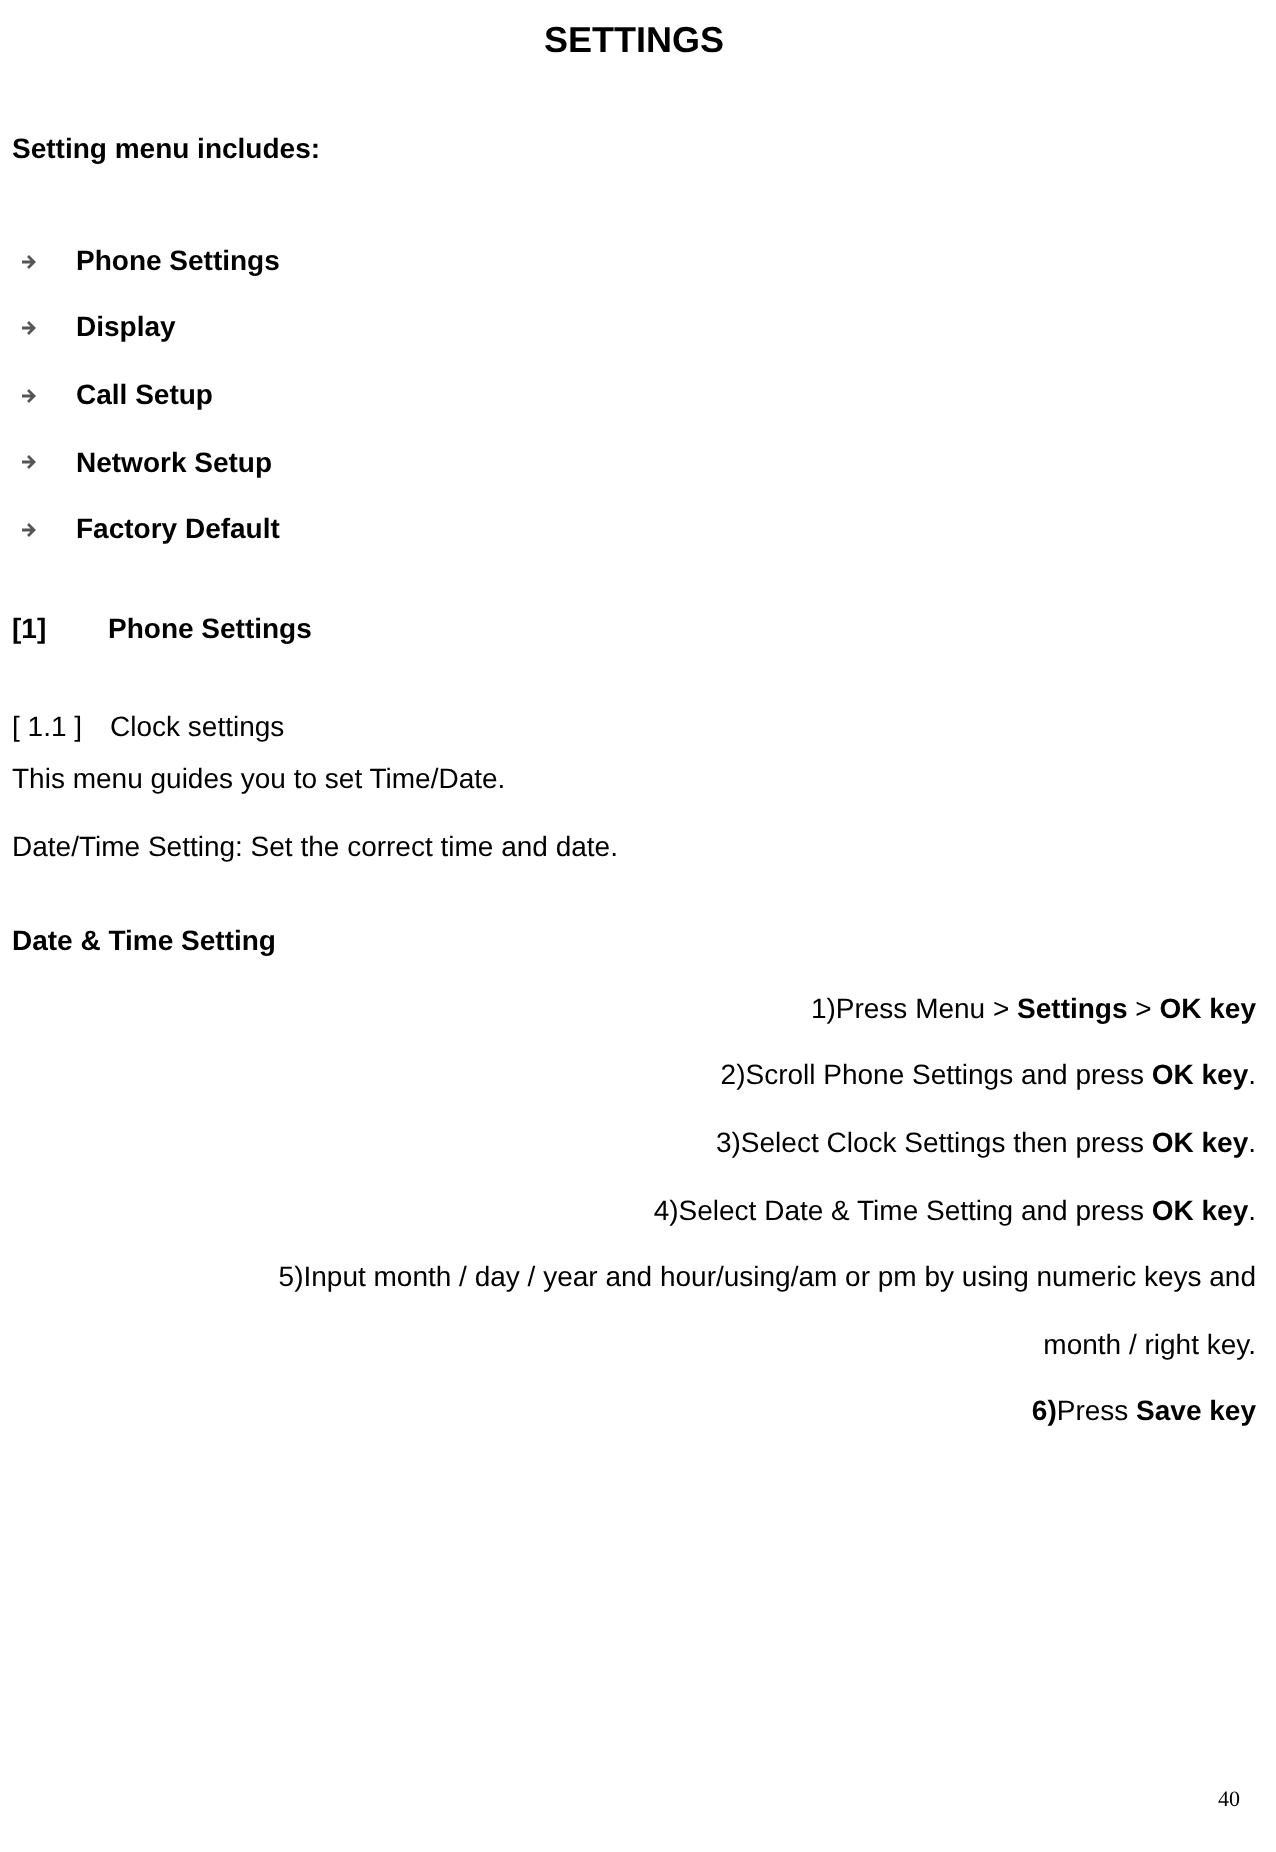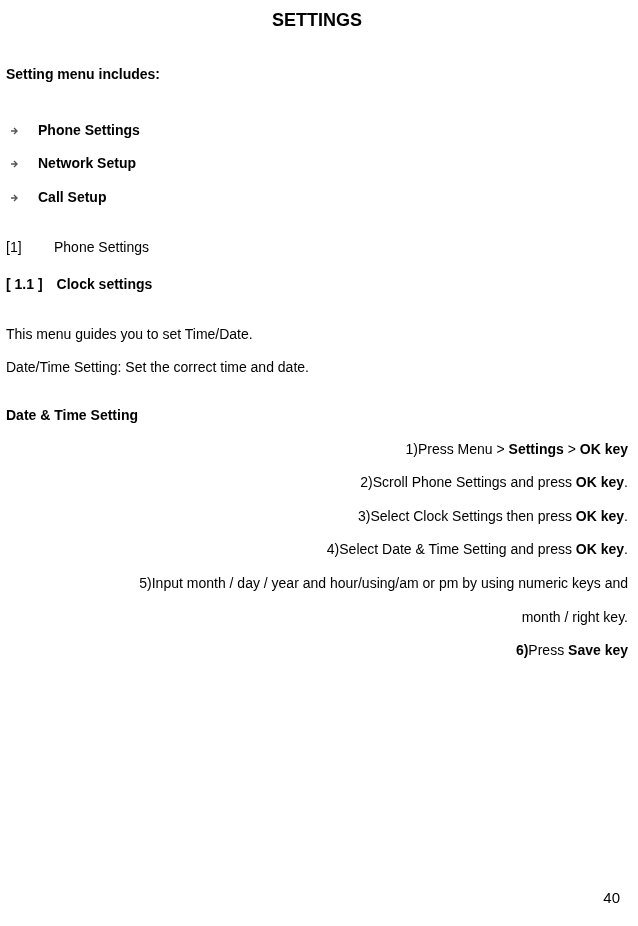--- a/index.html
+++ b/index.html
@@ -44,30 +44,30 @@
       height: 10px;
       margin-right: 18px;
       display: inline-flex;
       align-items: center;
       justify-content: center;
     }
     .bullet svg {
       display: block;
     }
     .section-heading {
-      font-weight: normal;
-      margin-bottom: 18px;
+      font-weight: bold;
+      margin-bottom: 30px;
     }
     .section-heading .num {
       display: inline-block;
       width: 48px;
     }
     .sub-heading {
-      font-weight: bold;
-      margin-bottom: 30px;
+      font-weight: normal;
+      margin-bottom: 6px;
     }
     .sub-heading .num {
       display: inline-block;
       margin-right: 14px;
     }
     .para {
       margin-bottom: 14px;
     }
     .sub-title {
       font-weight: bold;
@@ -82,21 +82,22 @@
       display: inline-block;
       width: 36px;
     }
     .bold {
       font-weight: bold;
     }
     .page-number {
       position: absolute;
       bottom: 18px;
       right: 18px;
-      font-size: 15px;
+      font-size: 11px;
+      font-family: Liberation Serif, serif;
     }
   </style>
 </head>
 <body>
 
 <h1 class="page-title">SETTINGS</h1>
 
 <p class="intro">Setting menu includes:</p>
 
 <ul class="menu-list">
@@ -107,29 +108,45 @@
         </svg>
       </span>
     <span>Phone Settings</span>
   </li>
   <li>
     <span class="bullet">
         <svg width="10" height="10" viewBox="0 0 10 10">
           <path d="M1 5 L6 5 M4 2 L7 5 L4 8" stroke="#555" stroke-width="1.4" fill="none"></path>
         </svg>
       </span>
+    <span>Display</span>
+  </li>
+  <li>
+    <span class="bullet">
+        <svg width="10" height="10" viewBox="0 0 10 10">
+          <path d="M1 5 L6 5 M4 2 L7 5 L4 8" stroke="#555" stroke-width="1.4" fill="none"></path>
+        </svg>
+      </span>
+    <span>Call Setup</span>
+  </li>
+  <li>
+    <span class="bullet">
+        <svg width="10" height="10" viewBox="0 0 10 10">
+          <path d="M1 5 L6 5 M4 2 L7 5 L4 8" stroke="#555" stroke-width="1.4" fill="none"></path>
+        </svg>
+      </span>
     <span>Network Setup</span>
   </li>
   <li>
     <span class="bullet">
         <svg width="10" height="10" viewBox="0 0 10 10">
           <path d="M1 5 L6 5 M4 2 L7 5 L4 8" stroke="#555" stroke-width="1.4" fill="none"></path>
         </svg>
       </span>
-    <span>Call Setup</span>
+    <span>Factory Default</span>
   </li>
 </ul>
 
 <p class="section-heading">
   <span class="num">[1]</span><span>Phone Settings</span>
 </p>
 
 <p class="sub-heading">
   <span class="num">[ 1.1 ]</span><span>Clock settings</span>
 </p>

